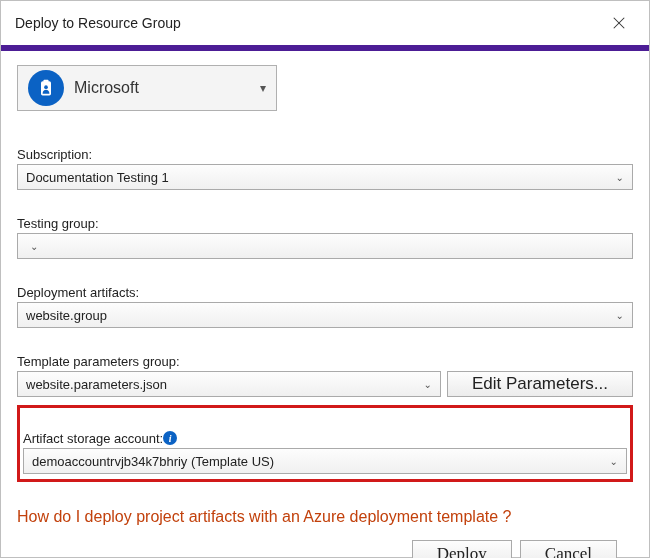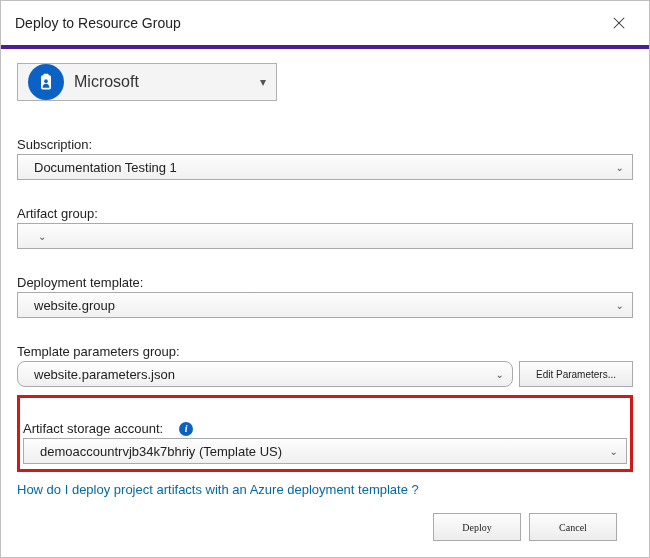--- a/index.html
+++ b/index.html
@@ -19,95 +19,95 @@
     background: #fff;
     display: flex;
     flex-direction: column;
     box-shadow: 0 2px 12px rgba(0,0,0,.25);
   }
   .titlebar {
     display: flex;
     align-items: center;
     justify-content: space-between;
     padding: 8px 10px 8px 14px;
-    border-bottom: 4px solid #4c1d95;
+    border-bottom: 6px solid #4c1d95;
   }
   .titlebar .title { font-size: 14px; }
   .close-x {
     width: 40px; height: 28px;
     display:flex; align-items:center; justify-content:center;
     font-size: 16px; color:#333;
     cursor:pointer;
   }
   .body {
     flex:1;
     padding: 14px 16px 0 16px;
     display:flex; flex-direction:column;
   }
   .account-box {
     width: 260px;
-    height: 38px;
+    height: 46px;
     border: 1px solid #b0b0b0;
     background: #f4f4f4;
     display:flex; align-items:center;
     gap:10px;
     padding: 0 10px;
     cursor:pointer;
     margin-bottom: 16px;
   }
   .account-box .avatar {
     width: 36px; height: 36px; border-radius: 50%;
     background: #0b62c4;
     display:flex; align-items:center; justify-content:center;
   }
   .account-box .avatar svg { width:20px; height:20px; fill:#fff; }
   .account-box .name { flex:1; font-size:16px; color:#333; }
   .account-box .chev { color:#555; font-size:12px; }
   .field-label { margin-top: 20px; margin-bottom: 2px; font-size:13px; }
-  .field-label.inline { display:flex; align-items:center; gap:16px; }
+  .field-label.inline { display:flex; gap:0; }
   .info-icon {
     width:14px; height:14px; border-radius:50%;
     background:#0b62c4; color:#fff; font-size:10px; font-weight:bold;
     display:inline-flex; align-items:center; justify-content:center;
     font-style: italic; font-family: Georgia, serif;
   }
   .combo {
     width: 100%;
     height: 26px;
     border: 1px solid #aaa;
     background: linear-gradient(#fdfdfd,#f0f0f0);
     display:flex; align-items:center;
-    padding: 0 4px 0 16px;
+    padding: 0 4px 0 8px;
     font-size:13px;
     color:#222;
     cursor:pointer;
   }
   .combo .val { flex:1; overflow:hidden; text-overflow:ellipsis; white-space:nowrap; }
   .combo .arrow { font-size:10px; color:#555; padding:0 4px; }
   .row { display:flex; gap:6px; align-items:stretch; }
-  .row .combo { flex:1;border-radius:8px; }
+  .row .combo { flex:1; }
   .btn {
     height:26px;
     border:1px solid #aaa;
     background: linear-gradient(#fdfdfd,#ececec);
-    padding: 0 16px;
-    font-size:10px;
+    padding: 0 24px;
+    font-size:17px;
     display:flex; align-items:center; justify-content:center;
     cursor:pointer;
     white-space:nowrap;
   }
   .highlight-box {
     border: 3px solid #d11919;
     padding: 3px 3px 5px 3px;
     margin-top: 8px;
   }
   .link {
-    margin-top: 10px;
-    color:#0369a1;
-    font-size:13px;
+    margin-top: 26px;
+    color:#c2410c;
+    font-size:16px;
     cursor:pointer;
   }
   .footer {
     margin-top:auto;
     padding: 14px 16px 16px 0;
     display:flex; justify-content:flex-end; gap:8px;font-family:Liberation Serif, serif;
   }
   .footer .btn { min-width: 88px; height:28px; }
   .spacer { height: 6px; }
 </style>
@@ -141,27 +141,27 @@
       <span class="chev">▾</span>
     </div>
 
     <div class="field-label">Subscription:</div>
     <div class="combo">
       <span class="val">Documentation Testing 1</span>
       <span class="arrow">⌄</span>
     </div>
 
     <div class="spacer"></div>
-    <div class="field-label">Artifact group:</div>
+    <div class="field-label">Testing group:</div>
     <div class="combo">
       <span class="arrow">⌄</span>
     </div>
 
     <div class="spacer"></div>
-    <div class="field-label">Deployment template:</div>
+    <div class="field-label">Deployment artifacts:</div>
     <div class="combo">
       <span class="val">website.group</span>
       <span class="arrow">⌄</span>
     </div>
 
     <div class="spacer"></div>
     <div class="field-label">Template parameters group:</div>
     <div class="row">
       <div class="combo">
         <span class="val">website.parameters.json</span>

